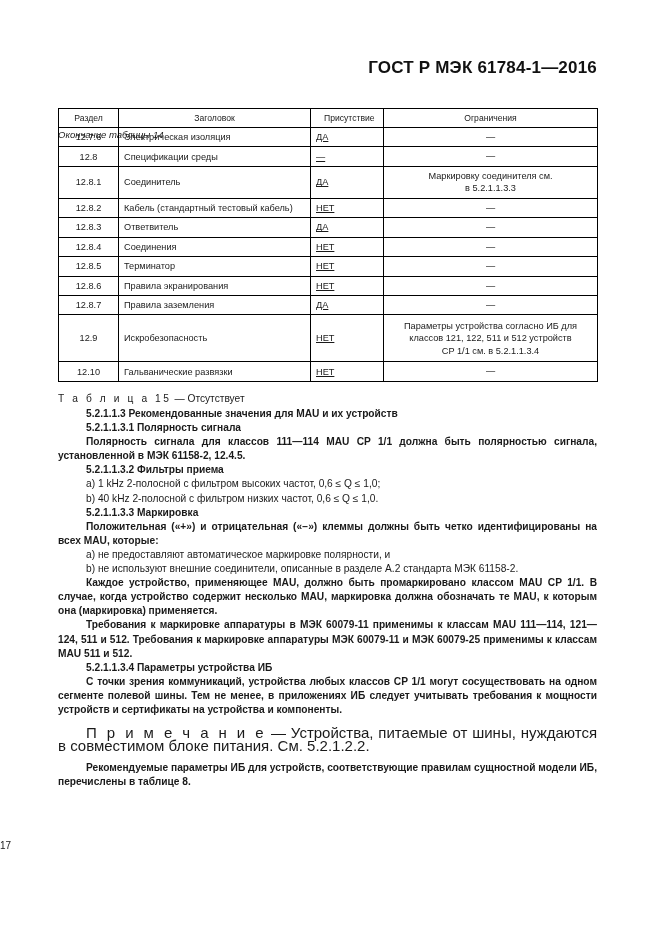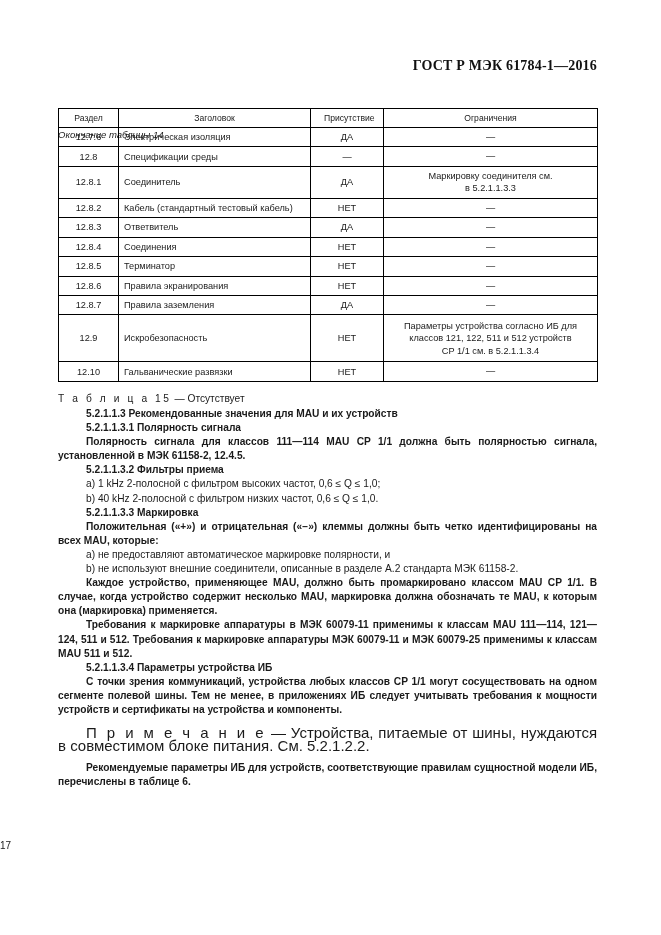--- a/index.html
+++ b/index.html
@@ -18,25 +18,24 @@
     left: 0; top: 0;
     width: 661px;
     height: 935px;
   }
   .header-line {
     position: absolute;
     left: 58px;
     top: 58px;
     width: 539px;
     text-align: right;
-    font-size: 14px;
+    font-size: 17px;
     font-weight: bold;
     letter-spacing: 0.2px;
     color: #111;
-    font-family: Liberation Serif, serif;
   }
   .table-caption {
     position: absolute;
     left: 58px;
     top: 91px;
     font-size: 9.5px;
     font-style: italic;
     color: #1a1a1a;
     margin-top: 38px;
   }
@@ -60,21 +59,21 @@
     height: 19px;
     padding: 2px 13px;
     font-size: 8.6px;
   }
   .col-razdel { width: 60px; }
   .col-zagolovok { width: 192px; }
   .col-prisut { width: 73px; }
   .col-ogran { width: 214px; }
   td.c-razdel { text-align: center; }
   td.c-zagolovok { text-align: left; padding-left: 8px; }
-  td.c-prisut { text-align: center; }
+  td.c-prisut { text-align: left; text-decoration: underline; }
   td.c-ogran { text-align: center; line-height: 1.35; }
   tr.r-normal td { height: 18px; }
   tr.r-tall td { height: 32px; }
   tr.r-xtall td { height: 47px; }
 
   .body-block {
     position: absolute;
     left: 58px;
     width: 539px;
     font-size: 10.2px;
@@ -213,18 +212,18 @@
     <p class="p">Положительная («+») и отрицательная («−») клеммы должны быть четко идентифицированы на всех MAU, которые:</p>
     <p class="p-list">a) не предоставляют автоматическое маркировке полярности, и</p>
     <p class="p-list">b) не используют внешние соединители, описанные в разделе A.2 стандарта МЭК 61158-2.</p>
     <p class="p">Каждое устройство, применяющее MAU, должно быть промаркировано классом MAU CP 1/1. В случае, когда устройство содержит несколько MAU, маркировка должна обозначать те MAU, к которым она (маркировка) применяется.</p>
     <p class="p">Требования к маркировке аппаратуры в МЭК 60079-11 применимы к классам MAU 111—114, 121—124, 511 и 512. Требования к маркировке аппаратуры МЭК 60079-11 и МЭК 60079-25 применимы к классам MAU 511 и 512.</p>
     <p class="p">5.2.1.1.3.4 Параметры устройства ИБ</p>
     <p class="p">С точки зрения коммуникаций, устройства любых классов CP 1/1 могут сосуществовать на одном сегменте полевой шины. Тем не менее, в приложениях ИБ следует учитывать требования к мощности устройств и сертификаты на устройства и компоненты.</p>
     <div class="gap-m"></div>
     <p class="note"><span class="spaced-label">П р и м е ч а н и е</span><span> — Устройства, питаемые от шины, нуждаются в совместимом блоке питания. См. 5.2.1.2.2.</span></p>
     <div class="gap-m"></div>
-    <p class="p">Рекомендуемые параметры ИБ для устройств, соответствующие правилам сущностной модели ИБ, перечислены в таблице 6.</p>
+    <p class="p">Рекомендуемые параметры ИБ для устройств, соответствующие правилам сущностной модели ИБ, перечислены в таблице 8.</p>
   </div>
 
   <div class="page-number">17</div>
 
 </div>
 
 </body></html>

